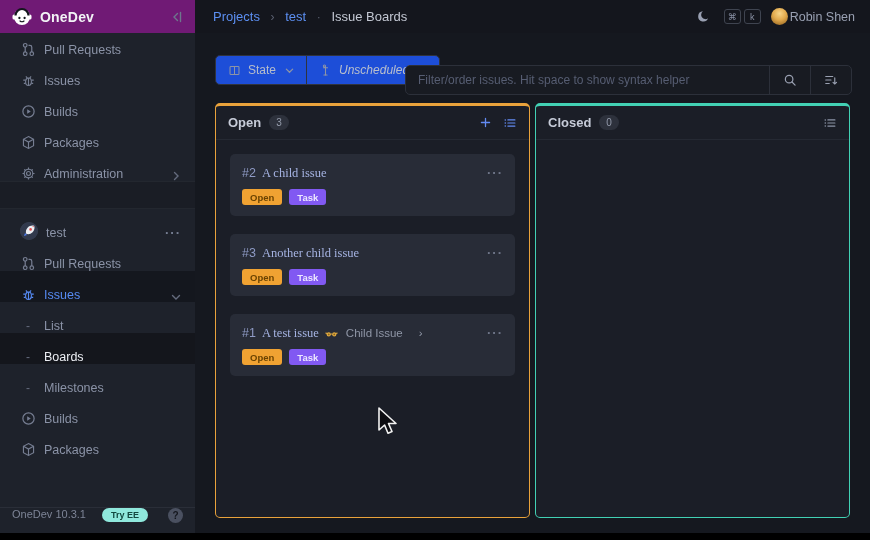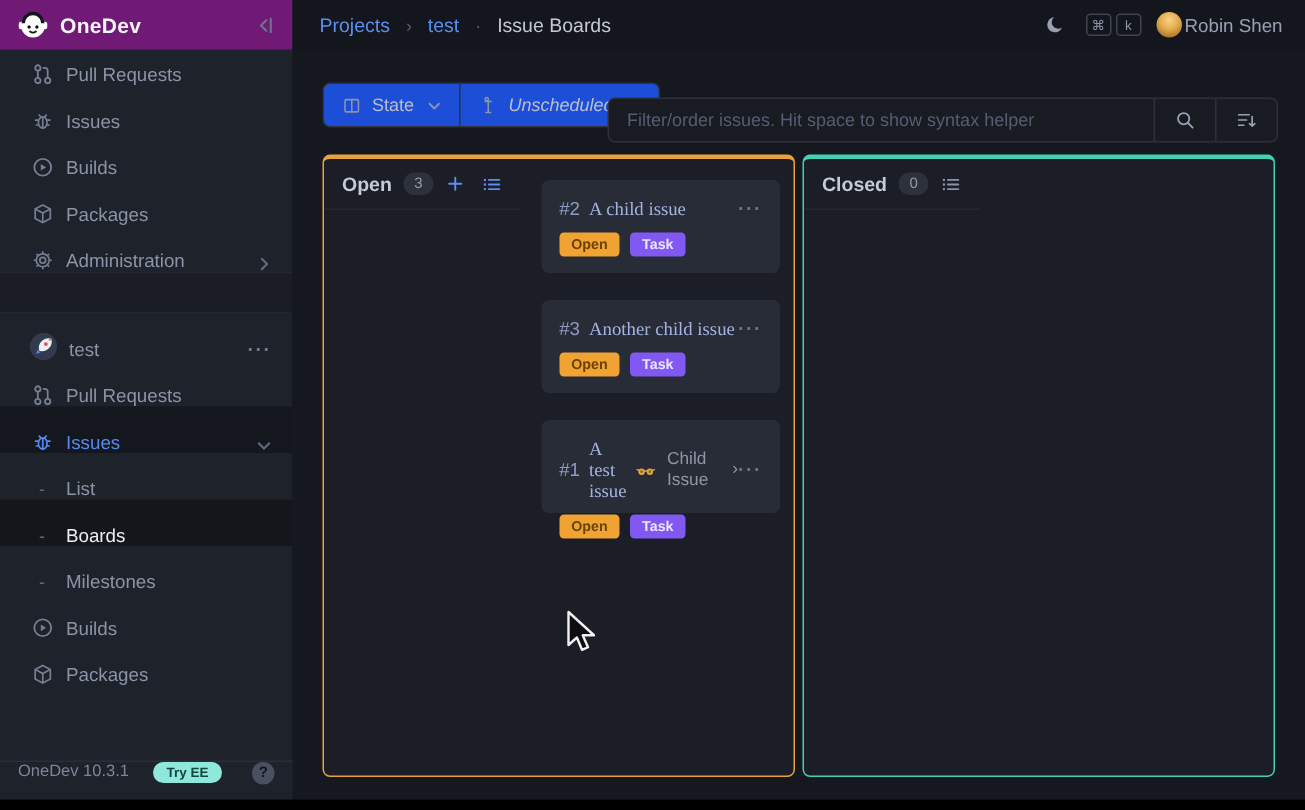--- a/index.html
+++ b/index.html
@@ -66,21 +66,21 @@
   .filter{position:absolute;left:210px;top:32px;width:447px;height:30px;border:1px solid #2c303a;
     border-radius:5px;background:#181b22;display:flex;align-items:stretch;box-sizing:border-box;}
   .filter input{flex:1;background:transparent;border:none;outline:none;color:#aab1c2;
     font-size:12px;padding:0 12px;font-family:"Liberation Sans", sans-serif;}
   .filter input::placeholder{color:#565d72;}
   .icon-btn{width:40px;border-left:1px solid #2c303a;display:flex;align-items:center;justify-content:center;
     color:#9aa1b2;cursor:pointer;}
 
   
   .board{position:absolute;left:20px;top:70px;width:635px;height:415px;display:flex;gap:5px;}
-  .column{flex:1;border-radius:5px;background:#1b1e27;display:flex;flex-direction:row;box-sizing:border-box;overflow:hidden;}
+  .column{flex:1;border-radius:5px;background:#1b1e27;display:flex;flex-direction:column;box-sizing:border-box;overflow:hidden;}
   .column.open{border:1px solid #e9a23b;border-top:3px solid #e9a23b;}
   .column.closed{border:1px solid #42d1b4;border-top:3px solid #42d1b4;}
   .col-head{height:33px;display:flex;align-items:center;padding:0 12px;gap:8px;
     border-bottom:1px solid #252933;flex:0 0 33px;}
   .col-name{font-size:13px;font-weight:bold;color:#c6cbd8;}
   .col-count{background:#2d313c;color:#959cac;font-size:10px;padding:2px 7px;border-radius:9px;}
   .col-actions{margin-left:auto;display:flex;align-items:center;gap:11px;}
   .col-actions .act{display:flex;cursor:pointer;}
   .act.blue{color:#638af2;}
   .act.gray{color:#8b93a6;}

